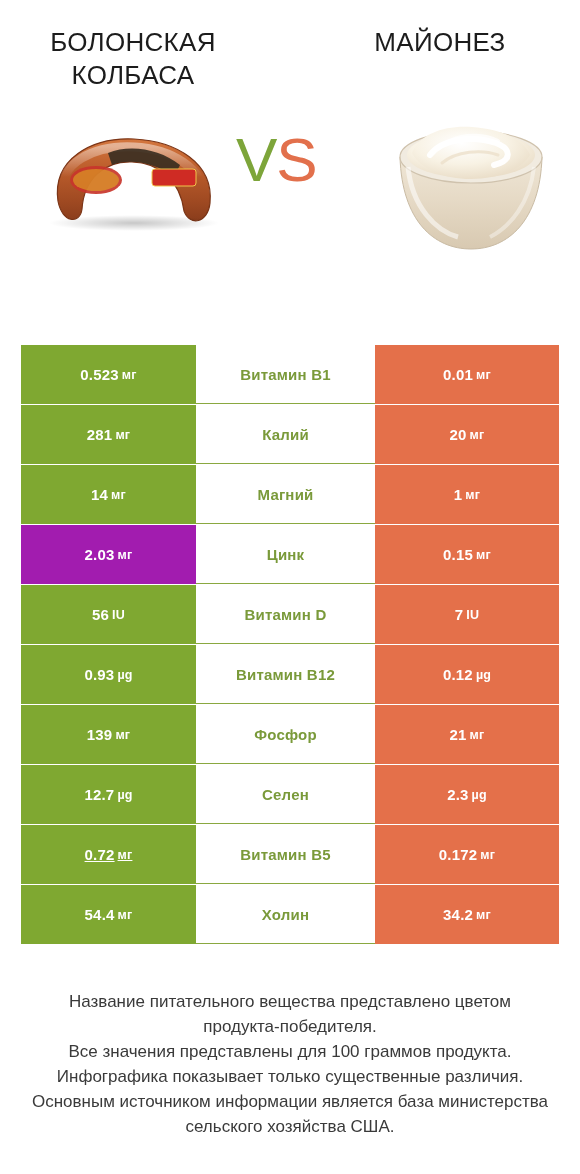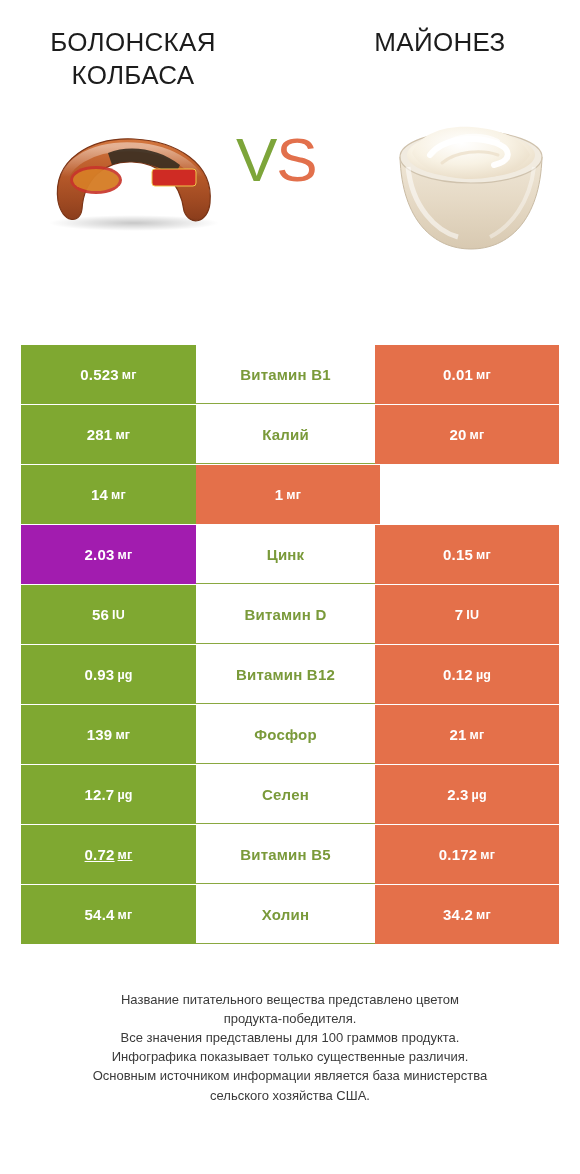--- a/index.html
+++ b/index.html
@@ -135,21 +135,21 @@
     margin-left: 3px;
   }
 
   
   .footer {
     position: absolute;
     left: 0;
     top: 990px;
     width: 580px;
     text-align: center;
-    font-size: 13px;
+    font-size: 17px;
     line-height: 1.47;
     color: #3a3a3a;
     padding: 0 28px;
     box-sizing: border-box;
   }
   .footer p { margin: 0; }
 </style>
 </head>
 <body>
 
@@ -251,20 +251,21 @@
       <div class="cell cell-right" style="background: rgb(228, 112, 74);">
         <span>20</span>
         <span class="unit">мг</span>
       </div>
     </div>
     <div class="row">
       <div class="cell cell-left" style="background: rgb(127, 168, 49);">
         <span>14</span>
         <span class="unit">мг</span>
       </div>
+      <div class="cell cell-mid" style="color: rgb(122, 154, 58);">Магний</div>
       <div class="cell cell-right" style="background: rgb(228, 112, 74);">
         <span>1</span>
         <span class="unit">мг</span>
       </div>
     </div>
     <div class="row">
       <div class="cell cell-left" style="background: #a21caf;">
         <span>2.03</span>
         <span class="unit">мг</span>
       </div>

